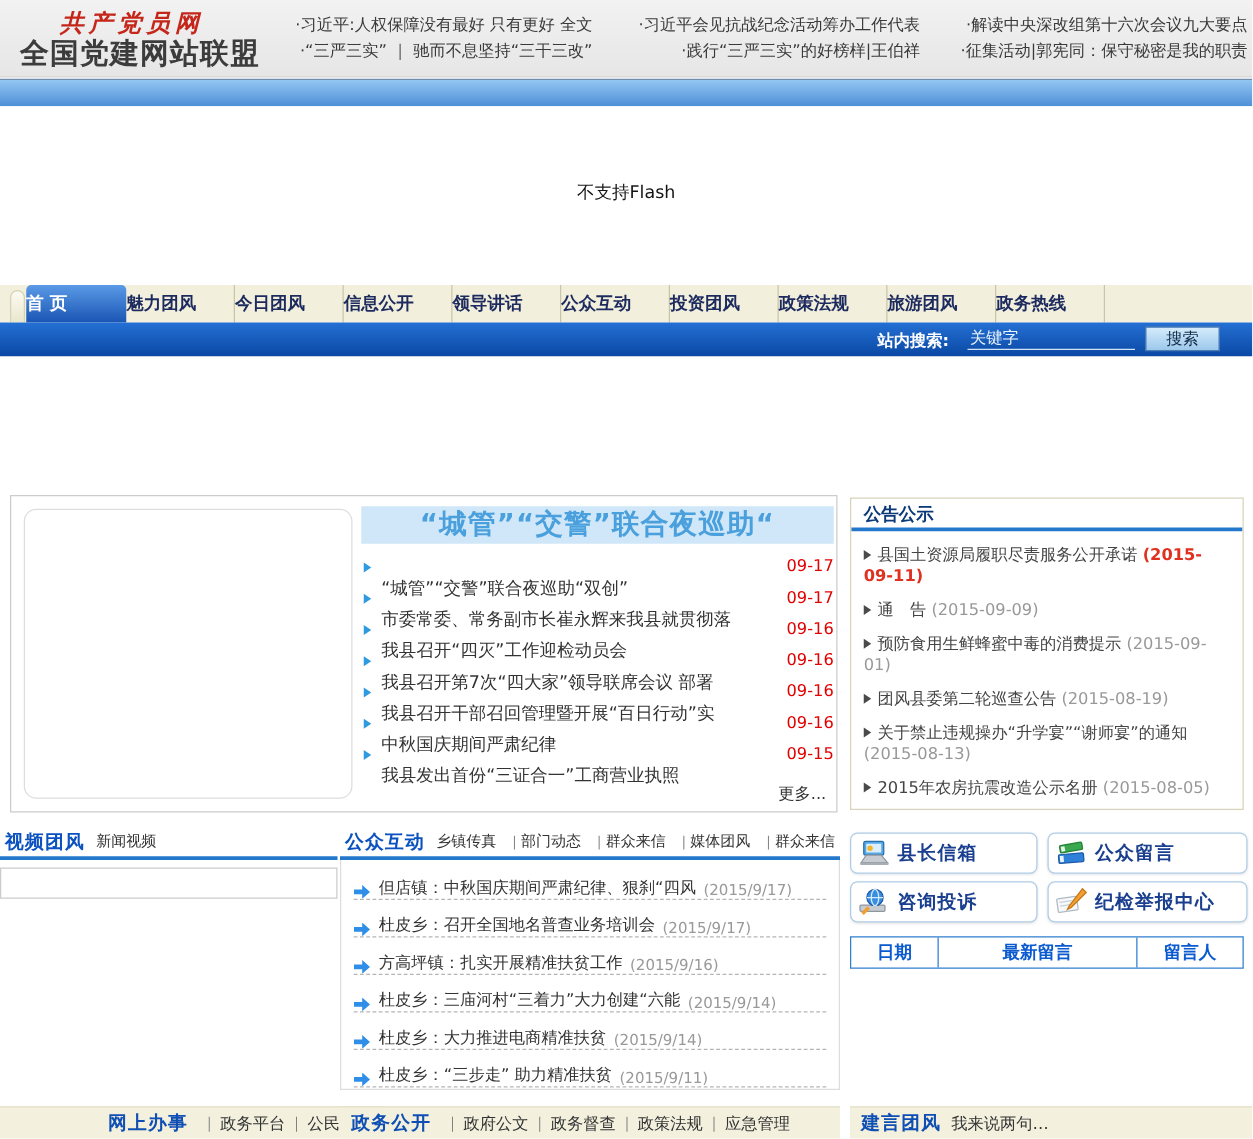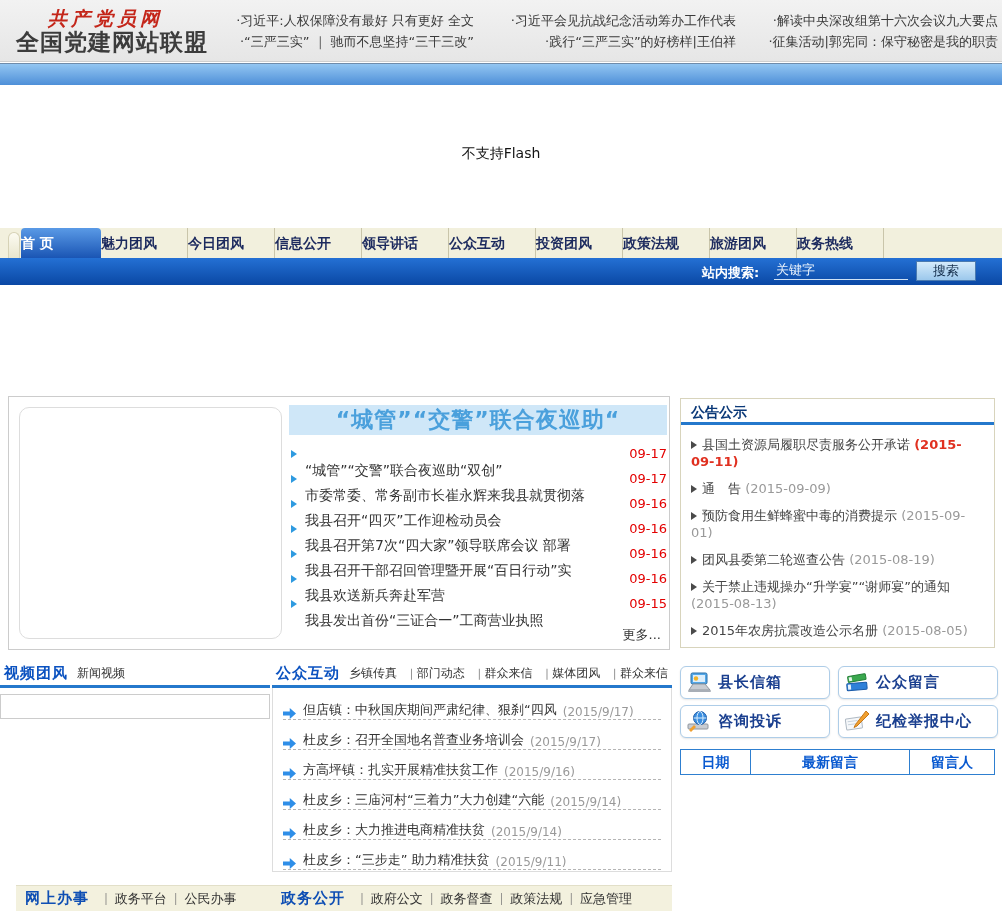--- a/index.html
+++ b/index.html
@@ -103,21 +103,21 @@
   
   .msg-table { position:absolute; left:680px; top:749px; width:315px; height:26px; display:flex;
     border:1px solid #2e7fd0; background:#fff; }
   .mt-cell { line-height:24px; text-align:center; color:#0a5ad0; font-weight:bold; font-size:14px;
     border-right:1px solid #2e7fd0; cursor:pointer; }
   .mt-c0 { width:70px; } .mt-c1 { flex:1; } .mt-c2 { width:84px; border-right:none; }
 
   
   .fb { position:absolute; top:885px; height:26px; background:#f3f1de; display:flex; align-items:center;
     padding:0 9px; border-top:1px solid #e2dfc8; }
-  .fb-left { left:16px; width:270px; }
+  .fb-left { left:0; width:307px;justify-content:flex-end; }
   .fb-mid { left:272px; width:400px; }
   .fb-right { left:680px; width:322px; }
   .fb-title { color:#0f4fb4; font-size:15px; font-weight:bold; letter-spacing:1px; margin-right:8px;
     white-space:nowrap; cursor:pointer; }
   .fb-sep { color:#777; font-size:12px; margin:0 3px; }
   .fb-link { font-size:13px; color:#333; white-space:nowrap; cursor:pointer; }
   .fb-note { font-size:13px; color:#333; white-space:nowrap; }
 </style>
 </head>
 <body>
@@ -197,21 +197,21 @@
         <span class="news-title">我县召开第7次“四大家”领导联席会议 部署</span>
         <span class="news-date">09-16</span>
       </div>
       <div class="news-row">
         <span class="tri"></span>
         <span class="news-title">我县召开干部召回管理暨开展“百日行动”实</span>
         <span class="news-date">09-16</span>
       </div>
       <div class="news-row">
         <span class="tri"></span>
-        <span class="news-title">我县欢送新兵奔赴军营</span>
+        <span class="news-title">中秋国庆期间严肃纪律</span>
         <span class="news-date">09-16</span>
       </div>
       <div class="news-row">
         <span class="tri"></span>
         <span class="news-title">我县发出首份“三证合一”工商营业执照</span>
         <span class="news-date">09-15</span>
       </div>
     </div>
     <span class="more-link">更多...</span>
   </div>
@@ -359,14 +359,18 @@
     <span class="fb-title">政务公开</span>
     <span class="fb-sep">｜</span>
     <span class="fb-link">政府公文</span>
     <span class="fb-sep">｜</span>
     <span class="fb-link">政务督查</span>
     <span class="fb-sep">｜</span>
     <span class="fb-link">政策法规</span>
     <span class="fb-sep">｜</span>
     <span class="fb-link">应急管理</span>
   </div>
+  <div class="fb fb-right">
+    <span class="fb-title">建言团风</span>
+    <span class="fb-note">我来说两句…</span>
+  </div>
 
 </div>
 
 </body></html>

